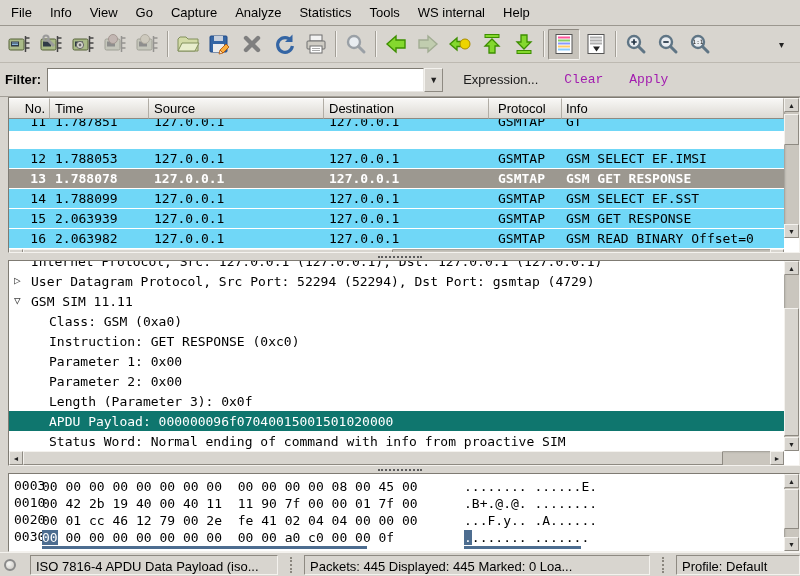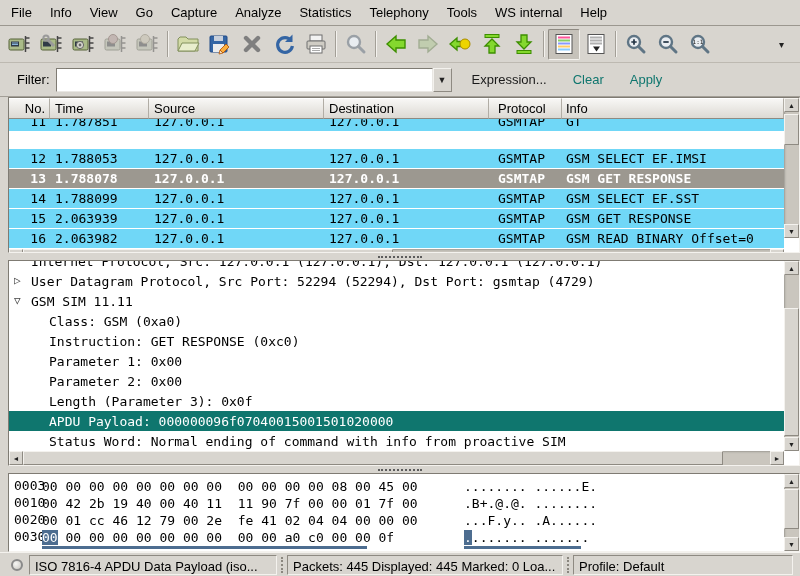--- a/index.html
+++ b/index.html
@@ -21,29 +21,29 @@
           border:1px solid transparent; border-radius:2px; flex:0 0 auto; }
   .tbtn.pressed { background:#c6c2ba; border-color:#8e8a82 #f4f2ee #f4f2ee #8e8a82; }
   .tsep { width:0; height:26px; border-left:1px solid #a39f97; border-right:1px solid #f4f2ee;
           margin:0 3px; flex:0 0 auto; }
   .dim { opacity:.45; filter:grayscale(65%); }
   .tb-overflow { margin-left:auto; margin-right:8px; font-size:10px; color:#222; padding:4px; }
 
   
   .filterbar { height:34px; display:flex; align-items:center; padding:0 3px;
                border-bottom:1px solid #a39f97; }
-  .f-label { margin:0 6px 0 14px; }
+  .f-label { margin:0 6px 0 2px;font-weight:bold; }
   .f-entry { width:377px; height:24px; background:#fff;
              border:1px solid; border-color:#7f7b73 #e9e7e3 #e9e7e3 #7f7b73;
              font-family:"DejaVu Sans Mono", monospace; font-size:13px; padding:0 4px; outline:none; }
   .f-drop { width:19px; height:24px; background:#d8d5cf; color:#222;
             border:1px solid; border-color:#f4f2ee #8e8a82 #8e8a82 #f4f2ee;
             display:flex; align-items:center; justify-content:center; font-size:9px; }
   .f-btn { margin-left:14px; padding:4px 6px; color:#1a1a1a; }
-  .f-btn.disabled { color:#0f766e; }
+  .f-btn.disabled { color:#a21caf;font-family:Liberation Mono, monospace; }
 
   
   .frame { border:1px solid; border-color:#7f7b73 #f4f2ee #f4f2ee #7f7b73; background:#fff;
            display:flex; overflow:hidden;margin-left:8px; }
 
   
   .plist { height:156px; }
   .pl-left { flex:1; display:flex; flex-direction:column; overflow:hidden; background:#fff; }
   .pl-header { height:21px; display:flex; flex:0 0 auto; }
   .hcell { background:linear-gradient(#f8f7f5,#dcd9d3); border-right:1px solid #b1ada5;
@@ -96,46 +96,45 @@
              font-family:"DejaVu Sans Mono", monospace; font-size:13px; }
   .hxrow { position:relative; height:17px; white-space:pre; }
   .hxrow span { position:absolute; top:1px; white-space:pre; }
   .hx-off   { left:5px; }
   .hx-bytes { left:33px; }
   .hx-ascii { left:455px; }
   .hxsel { background:#4d6d90; color:#fff; }
   .hx-sliver { position:absolute; height:3px; background:#4d6d90; bottom:2px; }
 
   
-  .statusbar { height:24px; display:flex; align-items:center; padding:2px 7px; gap:3px;
+  .statusbar { height:24px; display:flex; align-items:center; padding:2px 0; gap:11px;
                border-top:1px solid #f4f2ee; }
   .sb-expert { width:19px; height:19px; flex:0 0 auto; display:flex; align-items:center;
                justify-content:center; }
   .sb-expert .dot { width:12px; height:12px; border-radius:50%; border:2px solid #8a8a8a;
                     background:radial-gradient(circle at 35% 35%, #f6f6f4, #c9c6c0); }
   .sb-sec { height:20px; background:#d8d5cf; border:1px solid;
             border-color:#8e8a82 #f4f2ee #f4f2ee #8e8a82;
             padding:3px 5px 0 5px; white-space:nowrap; overflow:hidden; }
   .sb-grip { height:16px; border-left:2px dotted #8a867e; margin:0 1px; }
-  .s1 { width:248px; } .s2 { width:276px; } .s3 { flex:1; }
+  .s1 { width:248px; } .s2 { width:346px; } .s3 { flex:1; }
 
   svg { display:block; }
 </style>
 </head>
 <body>
 
 <div class="menubar">
   <span class="mitem">File</span>
   <span class="mitem">Info</span>
   <span class="mitem">View</span>
   <span class="mitem">Go</span>
   <span class="mitem">Capture</span>
   <span class="mitem">Analyze</span>
   <span class="mitem">Statistics</span>
-  <span class="mitem">Telephony</span>
   <span class="mitem">Tools</span>
   <span class="mitem">WS internal</span>
   <span class="mitem">Help</span>
 </div>
 
 <div class="toolbar">
   <div class="tbtn">
     <svg width="24" height="24" viewBox="0 0 24 24">
         <path d="M17.5 4v16M17.5 6h4M17.5 11h4M17.5 16h4" stroke="#444" stroke-width="1.5" fill="none"></path>
         <rect x="1" y="7" width="15" height="11" rx="1.5" fill="#aabb88" stroke="#566339"></rect>

